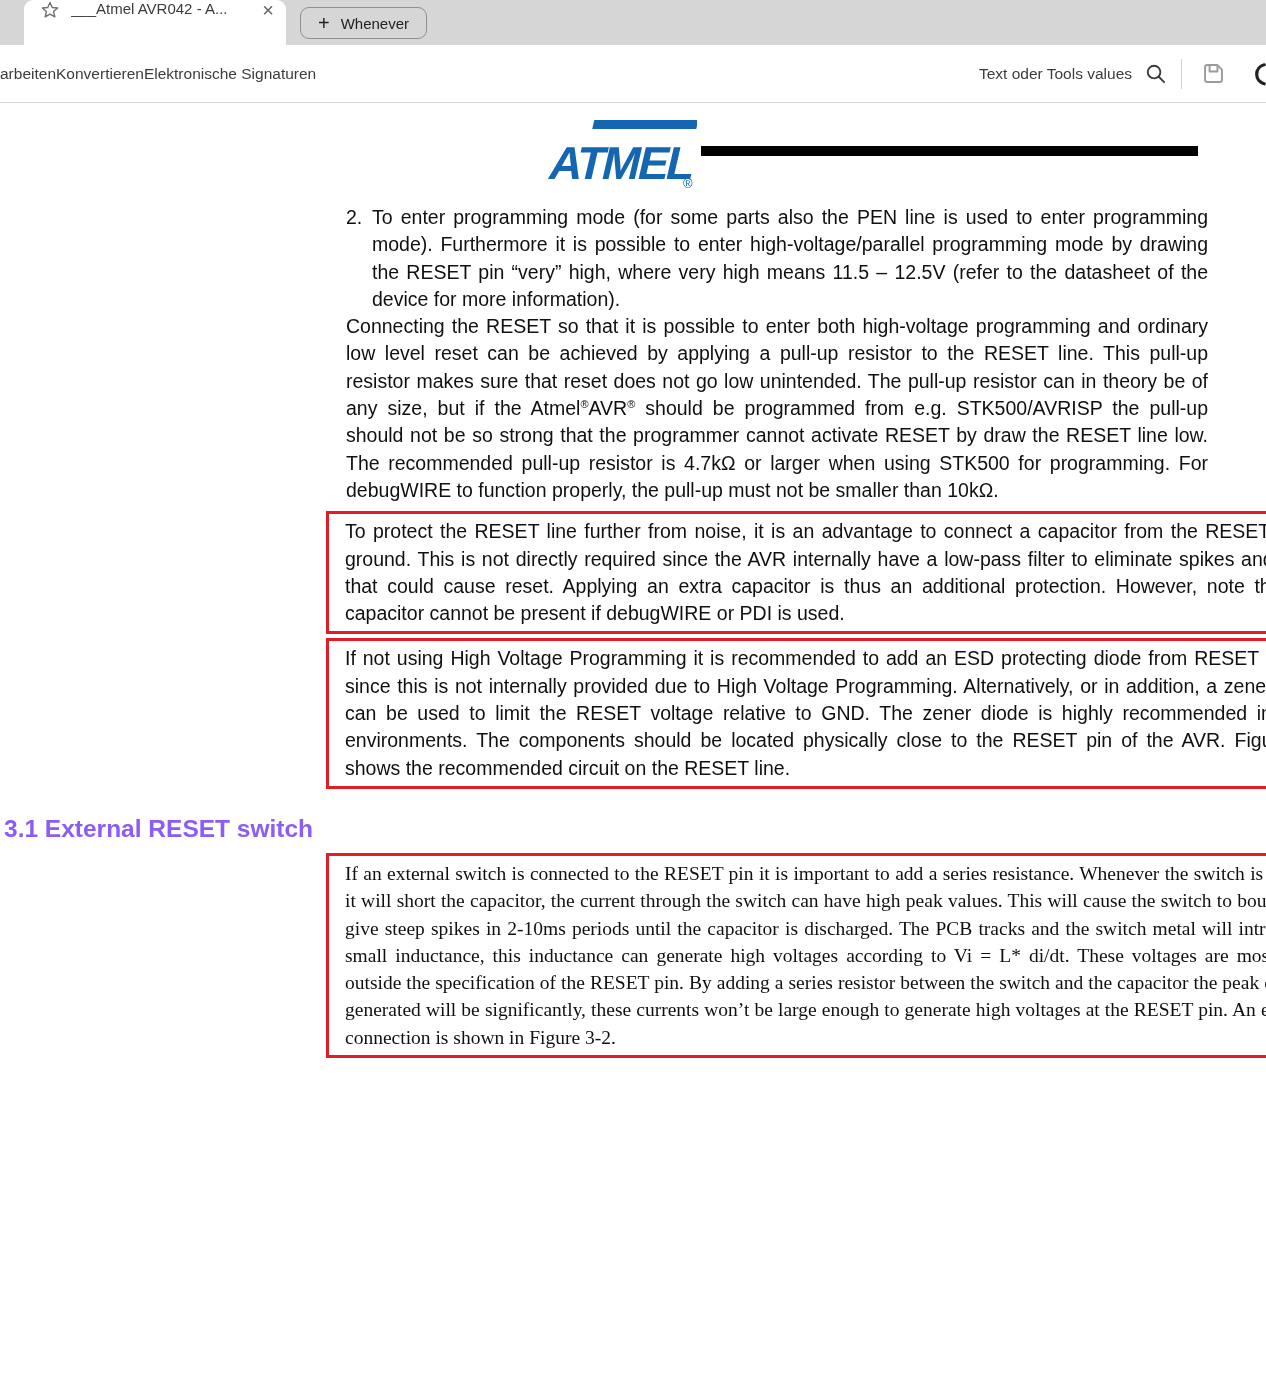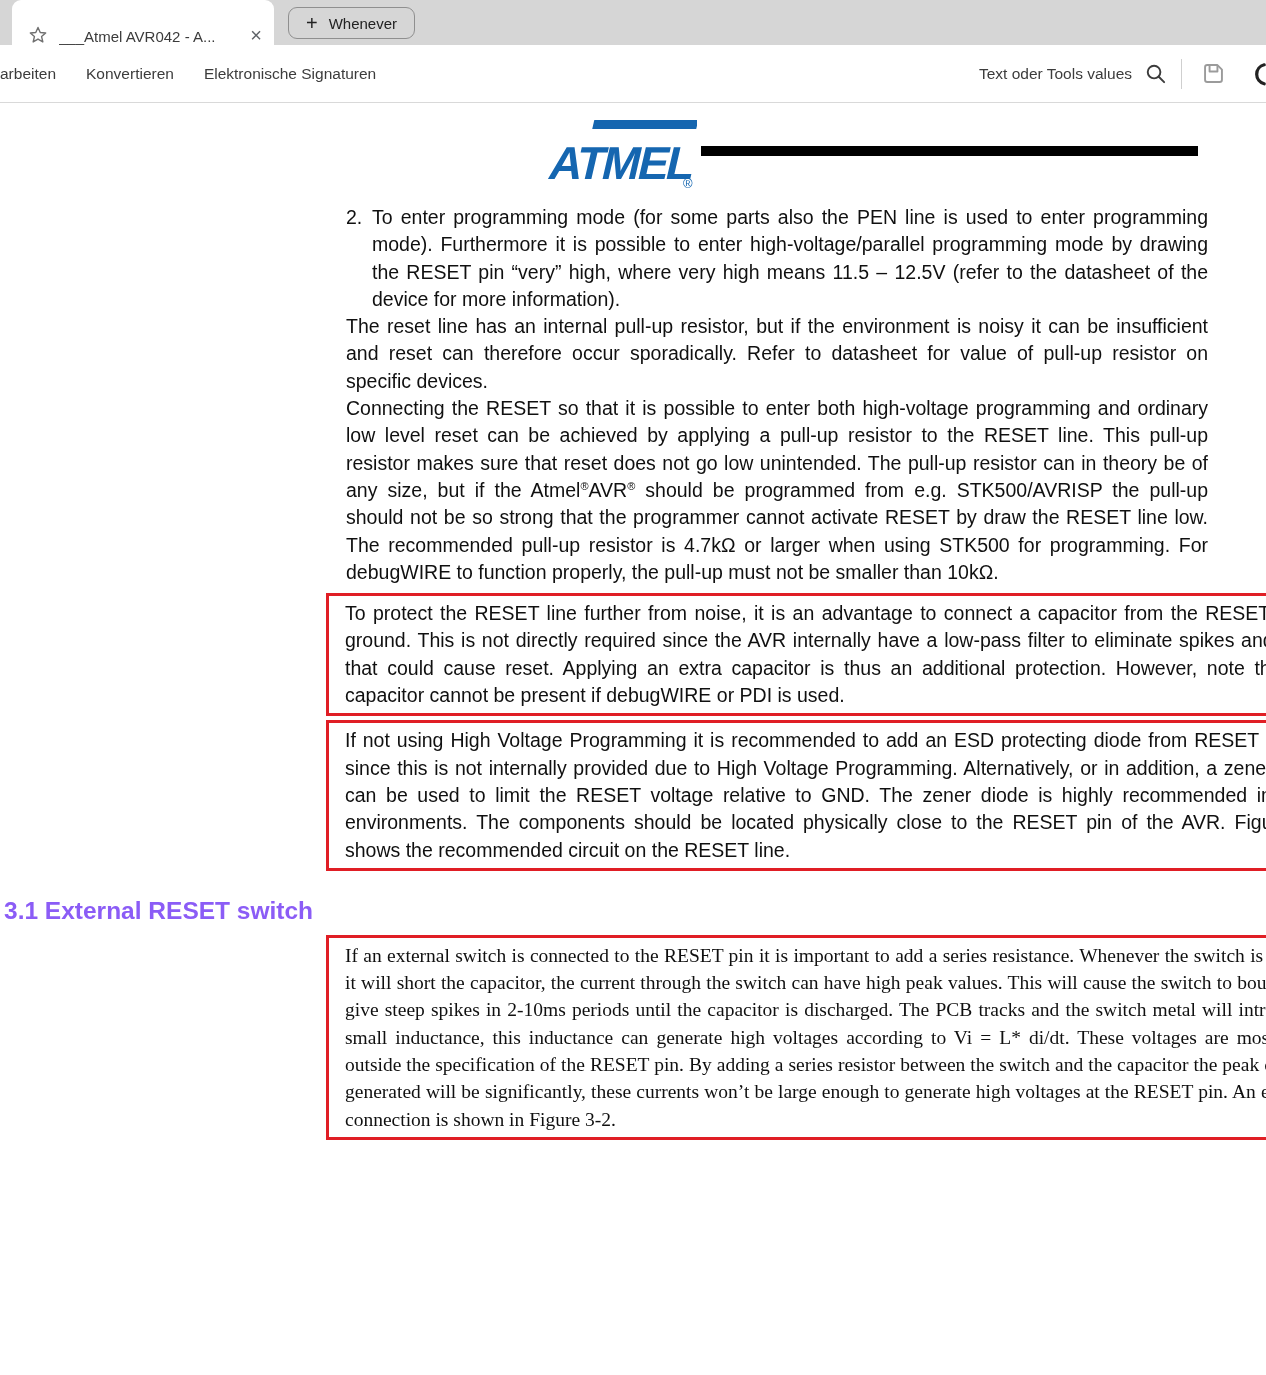--- a/index.html
+++ b/index.html
@@ -9,44 +9,44 @@
     background:#ffffff;
     font-family:"Liberation Sans", sans-serif;
   }
 
   
   .tabbar {
     height:45px; background:#d6d6d6;
     display:flex; align-items:stretch;
   }
   .tab {
-    margin-left:12px; width:262px;
+    margin-left:24px; width:262px;
     background:#ffffff; border-radius:9px 9px 0 0;
-    display:flex; align-items:flex-end; gap:11px;
+    display:flex; align-items:flex-start; gap:11px;
     padding:0 12px 0 16px;
   }
   .tab-title { font-size:15px; color:#3b3b3b; flex:1; white-space:nowrap; overflow:hidden; }
   .tab-close { font-size:20px; color:#5f6368; line-height:1; cursor:default; }
   .new-tab-btn {
     margin:7px 0 6px 14px; padding:0 17px;
     border:1.5px solid #8f8f8f; border-radius:9px;
     background:transparent; color:#222;
     font-family:inherit; font-size:15px;
     display:flex; align-items:center; gap:11px; cursor:default;
   }
   .plus-glyph { font-size:20px; font-weight:400; color:#222; line-height:1; }
 
   
   .toolbar {
     height:58px; background:#ffffff;
     border-bottom:1px solid #d9d9d9;
     display:flex; align-items:center;
     font-size:15.5px; color:#3c3c3c;
   }
-  .menu { display:flex; gap:30px; }
+  .menu { display:flex; }
   .menu-item { white-space:nowrap; cursor:default; }
   .toolbar-right { margin-left:auto; display:flex; align-items:center; }
   .search-label { margin-right:12px; }
   .vdivider { width:1px; height:30px; background:#cfcfcf; margin:0 18px 0 14px; }
   .icon-btn { display:flex; align-items:center; }
   .partial-wrap { margin-left:22px; margin-right:-9px; }
 
   
   .doc { background:#fff; }
   .logo-row { display:flex; align-items:flex-start; padding-top:14px; margin-left:545px; }
@@ -137,21 +137,20 @@
     <div class="black-bar"></div>
   </div>
 
   <div class="content">
 
     <div class="numbered">
       <span class="num">2.</span>
       <p class="just">To enter programming mode (for some parts also the PEN line is used to enter programming mode). Furthermore it is possible to enter high-voltage/parallel programming mode by drawing the RESET pin “very” high, where very high means 11.5 – 12.5V (refer to the datasheet of the device for more information).</p>
     </div>
 
-    <p class="just para-pullup">The reset line has an internal pull-up resistor, but if the environment is noisy it can be insufficient and reset can therefore occur sporadically. Refer to datasheet for value of pull-up resistor on specific devices.</p>
 
     <p class="just para-connecting"><span>Connecting the RESET so that it is possible to enter both high-voltage programming and ordinary low level reset can be achieved by applying a pull-up resistor to the RESET line. This pull-up resistor makes sure that reset does not go low unintended. The pull-up resistor can in theory be of any size, but if the Atmel</span><sup class="reg">®</sup><span>AVR</span><sup class="reg">®</sup><span> should be programmed from e.g. STK500/AVRISP the pull-up should not be so strong that the programmer cannot activate RESET by draw the RESET line low. The recommended pull-up resistor is 4.7kΩ or larger when using STK500 for programming. For debugWIRE to function properly, the pull-up must not be smaller than 10kΩ.</span></p>
 
     <div class="notebox nb1">
       <p class="just">To protect the RESET line further from noise, it is an advantage to connect a capacitor from the RESET pin to ground. This is not directly required since the AVR internally have a low-pass filter to eliminate spikes and noise that could cause reset. Applying an extra capacitor is thus an additional protection. However, note that this capacitor cannot be present if debugWIRE or PDI is used.</p>
     </div>
 
     <div class="notebox nb2">
       <p class="just">If not using High Voltage Programming it is recommended to add an ESD protecting diode from RESET to Vcc, since this is not internally provided due to High Voltage Programming. Alternatively, or in addition, a zener diode can be used to limit the RESET voltage relative to GND. The zener diode is highly recommended in noisy environments. The components should be located physically close to the RESET pin of the AVR. Figure 3-1 shows the recommended circuit on the RESET line.</p>
     </div>

